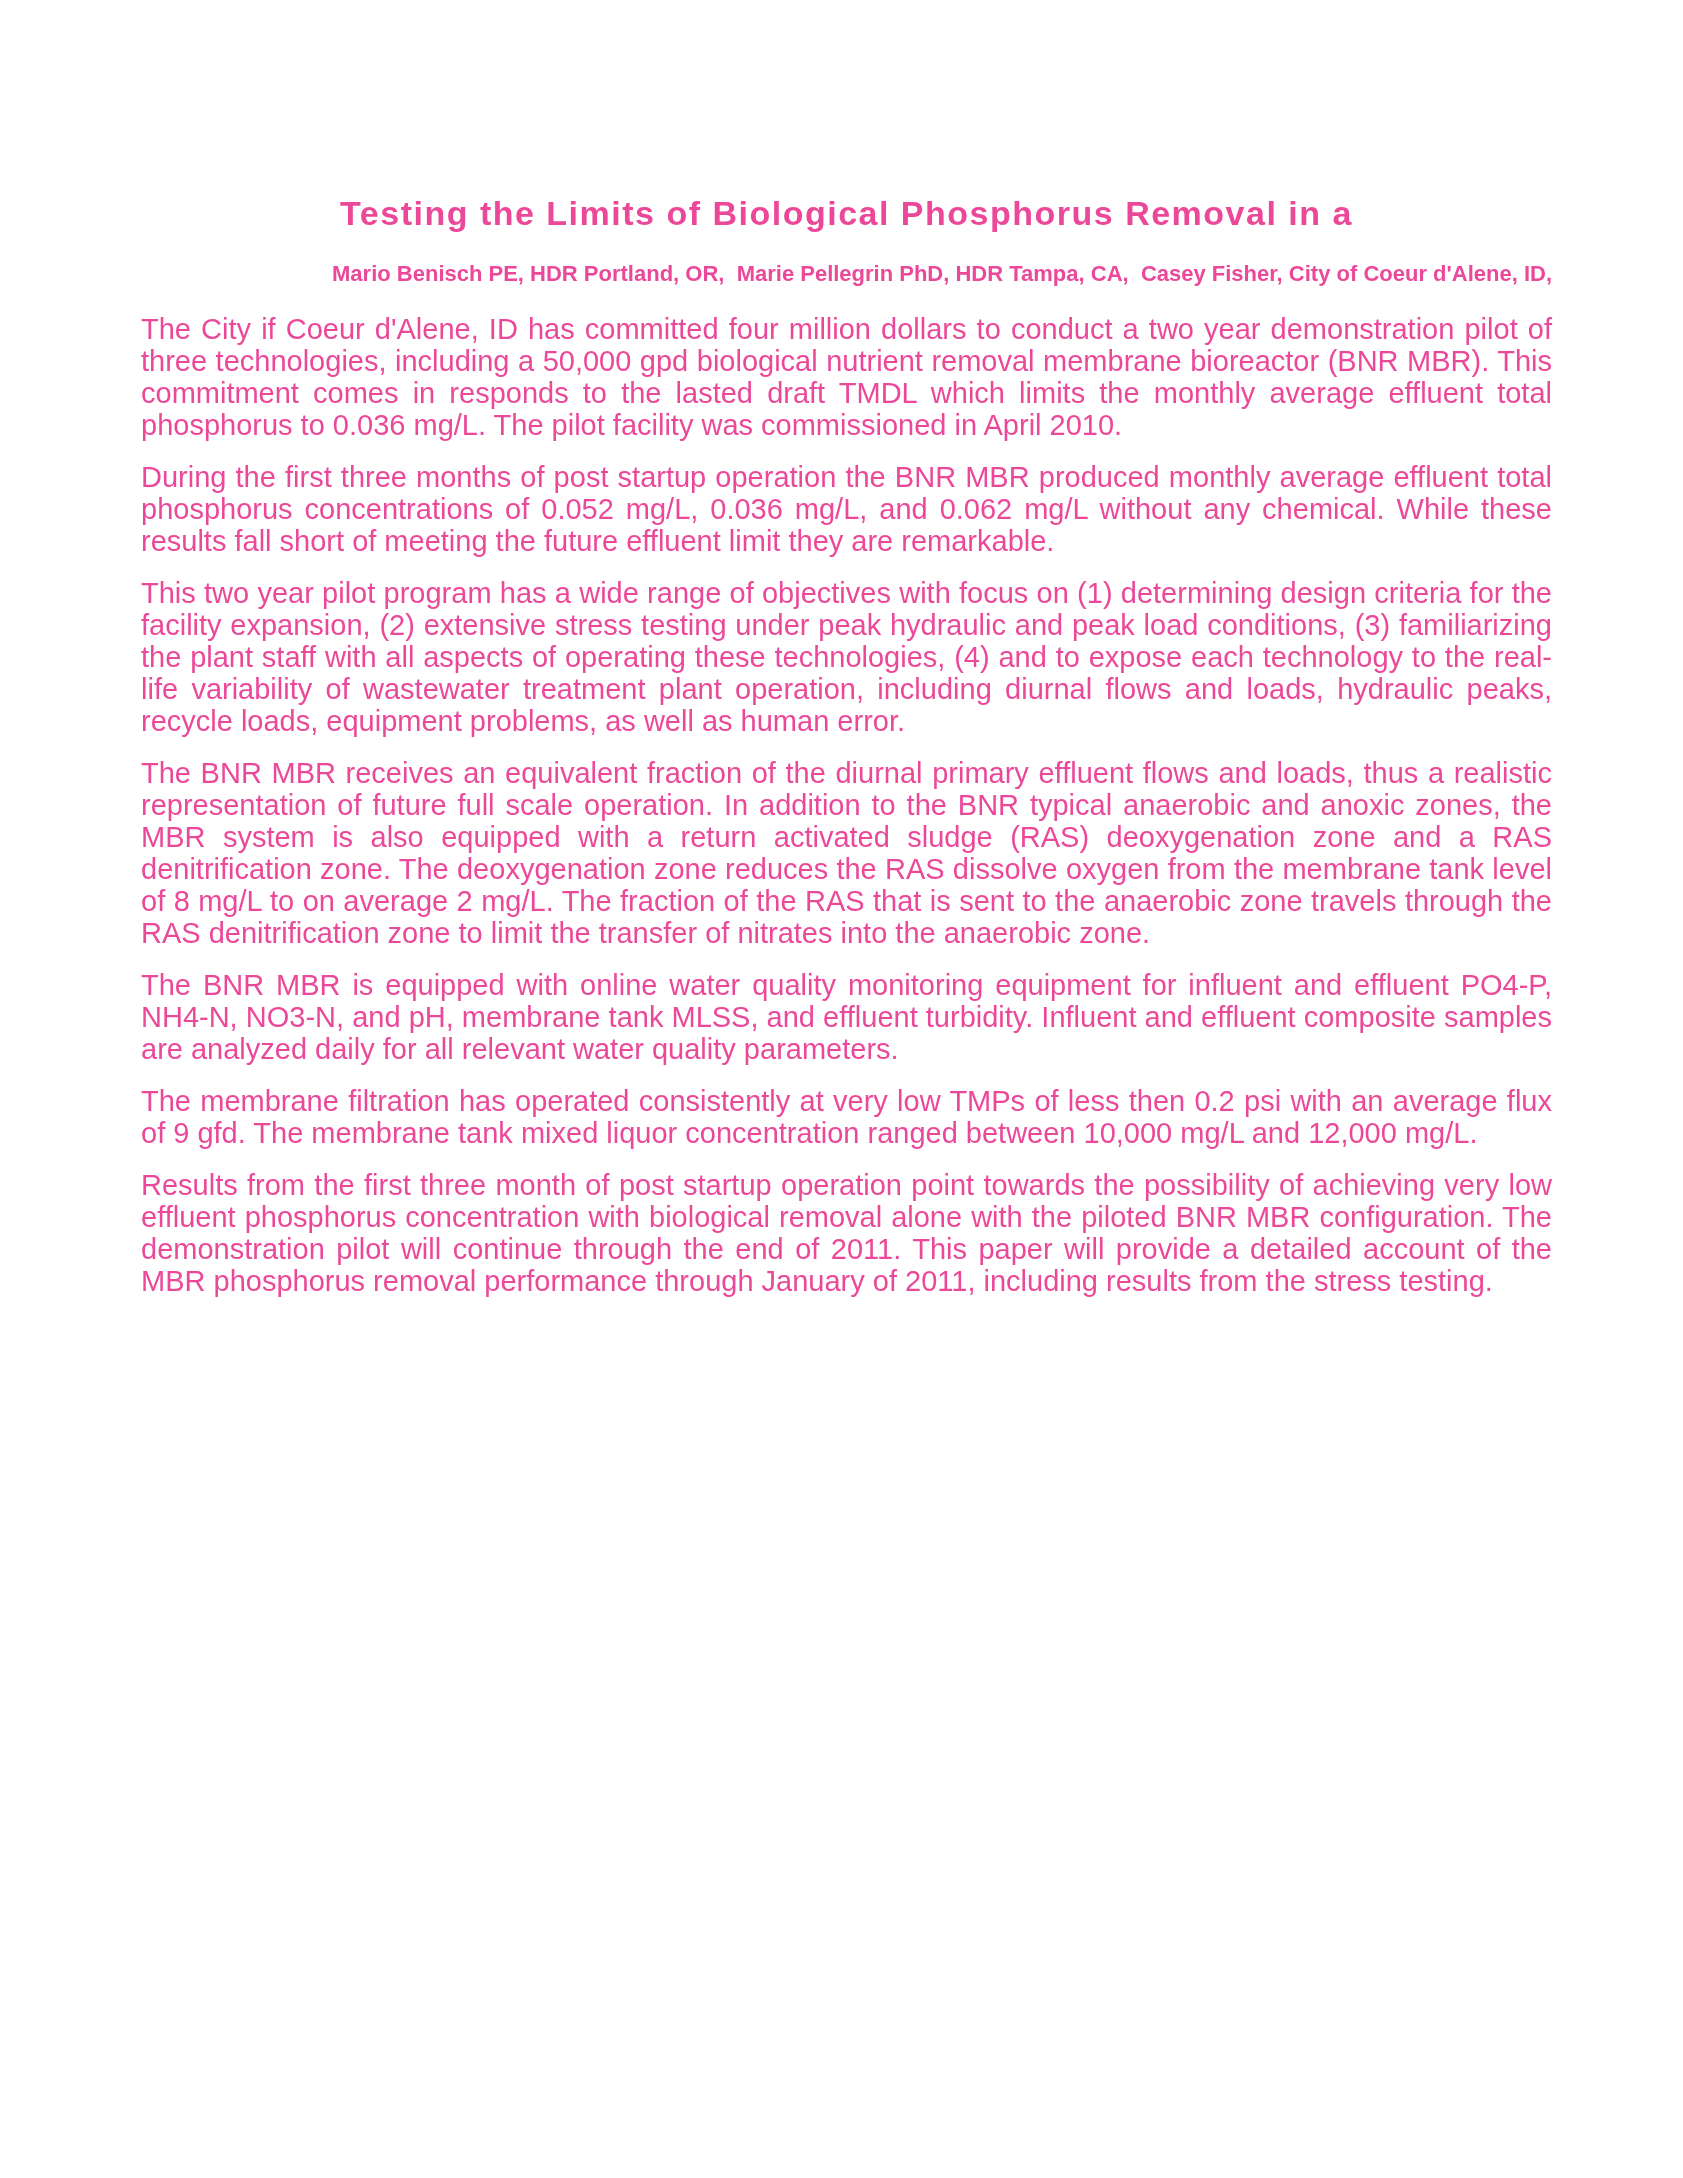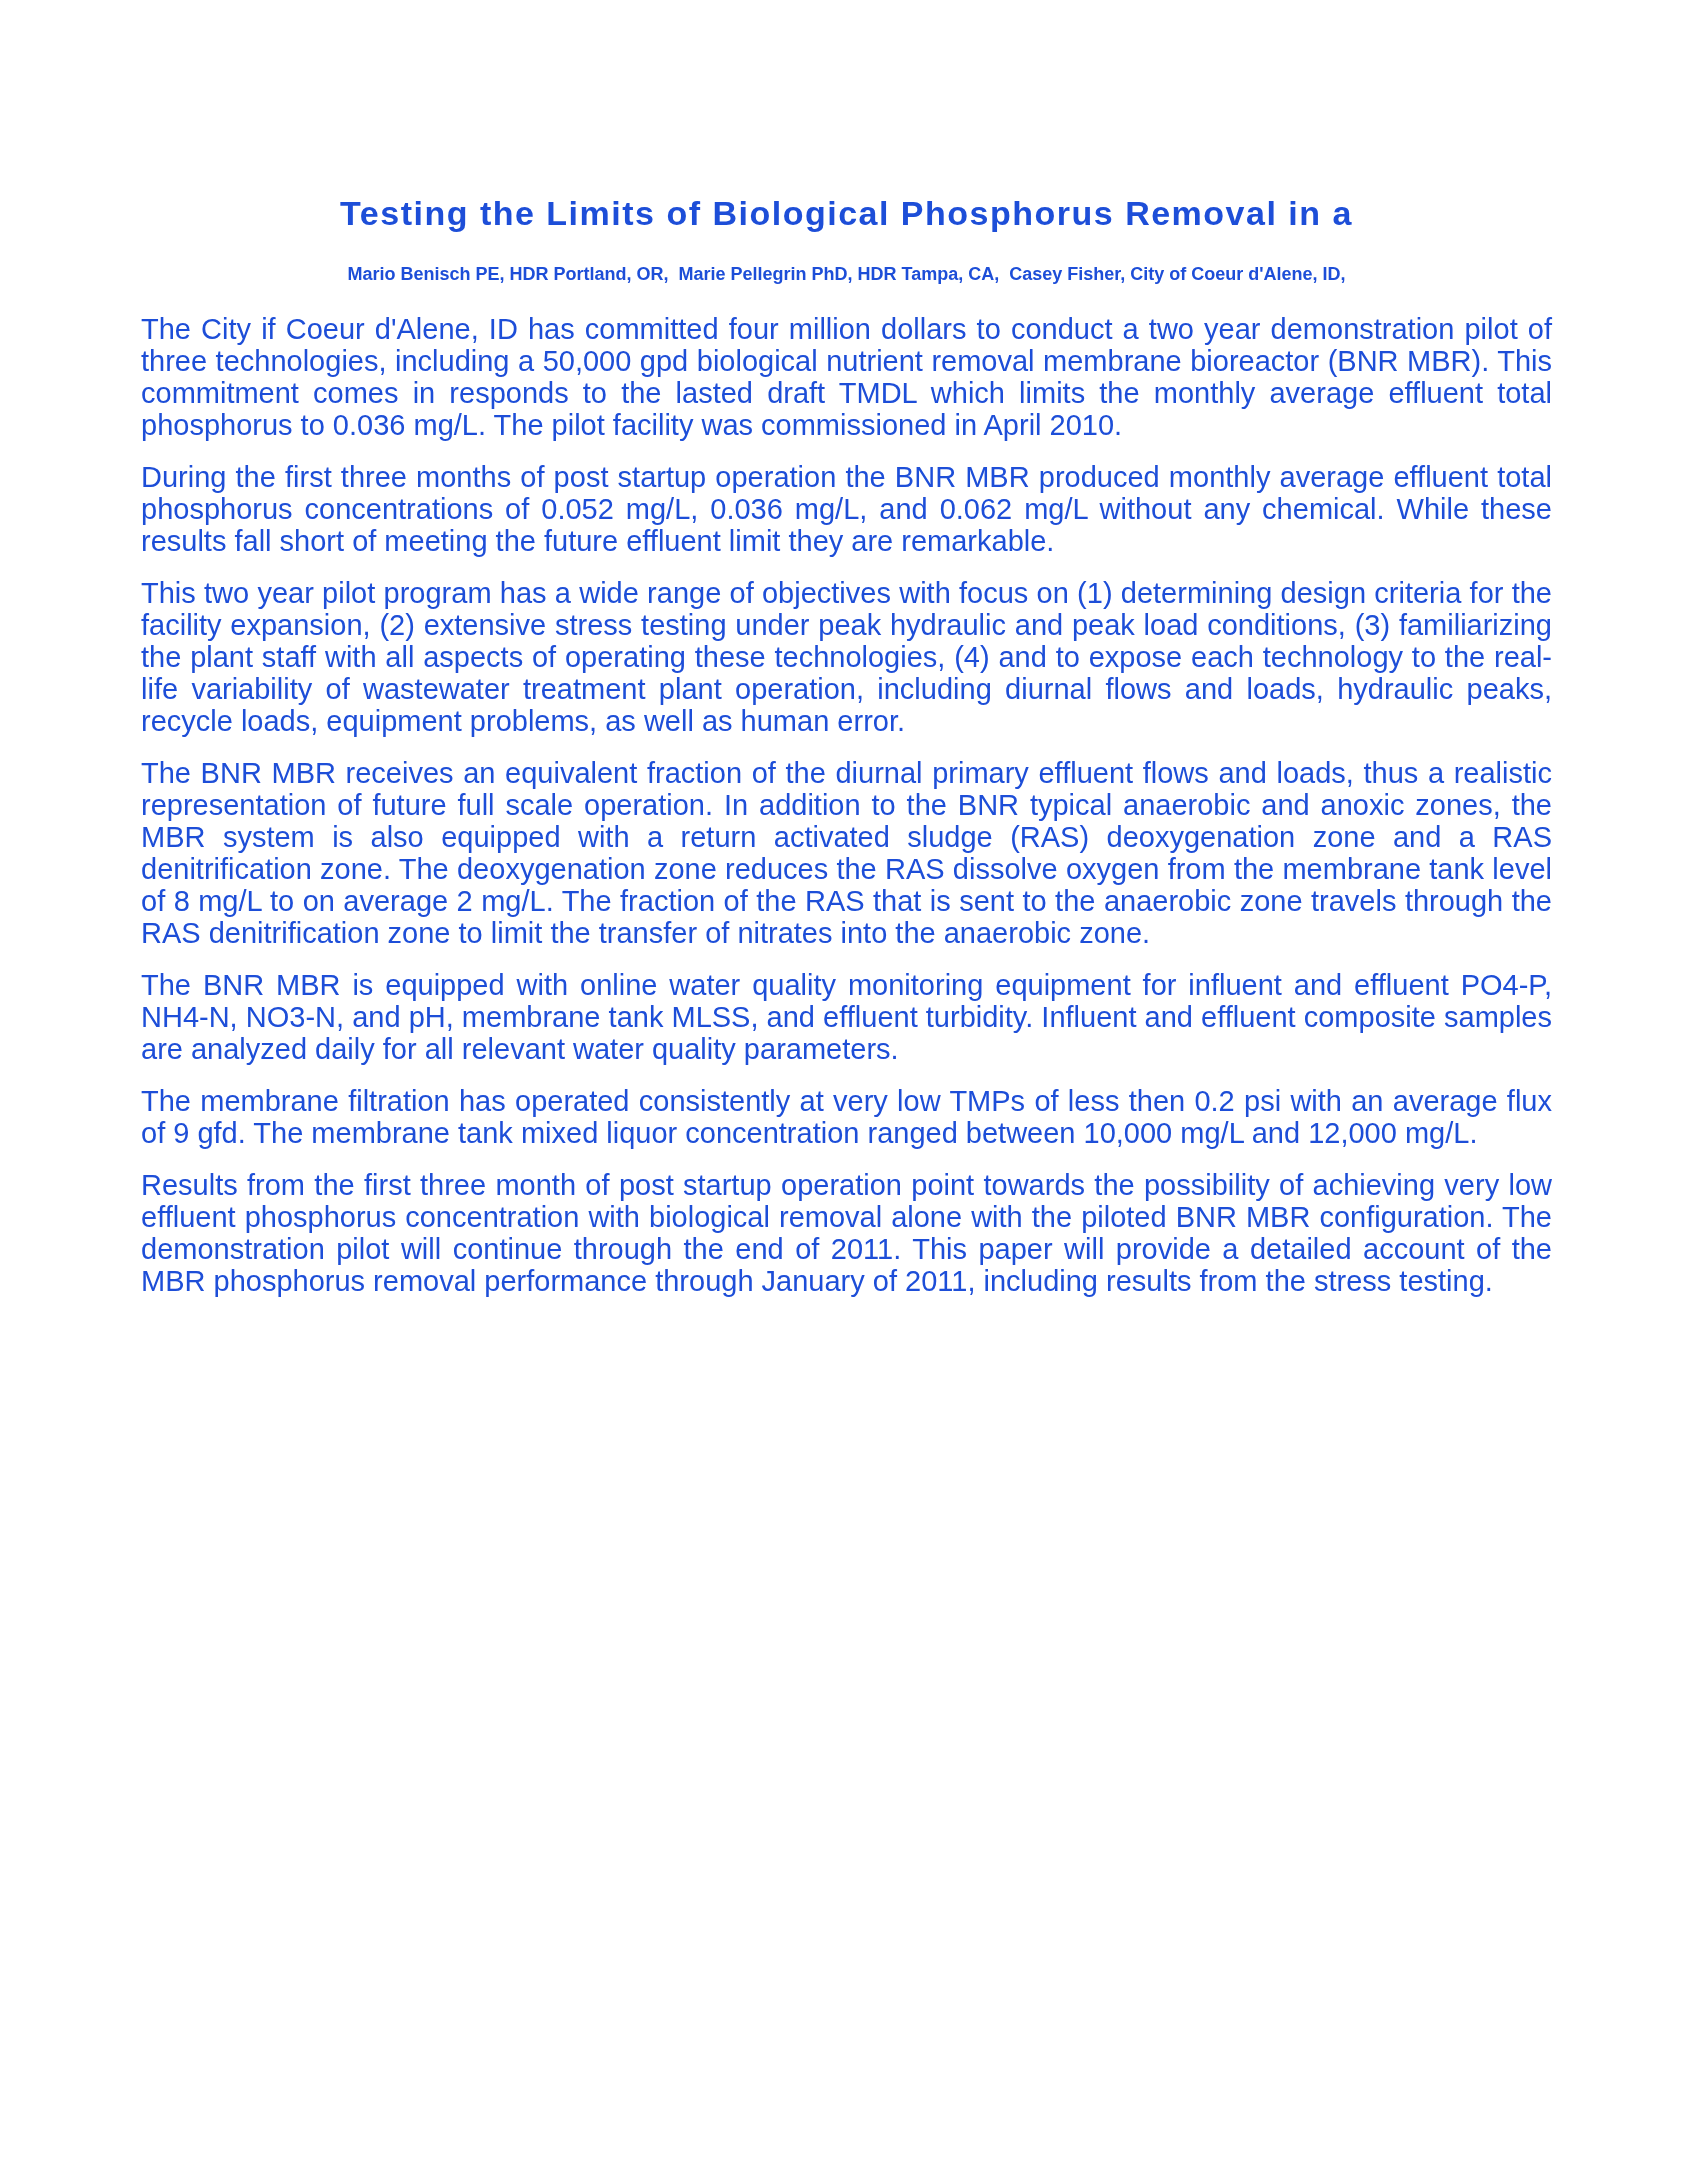--- a/index.html
+++ b/index.html
@@ -5,41 +5,41 @@
   html, body {
     margin: 0;
     padding: 0;
     background: #ffffff;
   }
   .page {
     position: relative;
     width: 1683px;
     height: 2178px;
     background: #ffffff;
-    color: #1d4ed8;
+    color: #ec4899;
     box-sizing: border-box;
     padding: 190px 131px 0 141px;
     font-family: "Liberation Sans", sans-serif;
     overflow: hidden;
   }
   .doc-title {
     text-align: center;
     font-weight: bold;
     font-size: 34px;
     line-height: 47px;
     letter-spacing: 1.5px;
   }
   .title-line {
     white-space: nowrap;
   }
   .authors {
     margin-top: 22px;
-    text-align: center;
+    text-align: right;
     font-weight: bold;
-    font-size: 18px;
+    font-size: 22px;
     line-height: 30px;
   }
   .author-line {
     white-space: pre;
   }
   .abstract {
     margin-top: 24px;
     font-size: 29px;
     line-height: 32px;
     text-align: justify;

